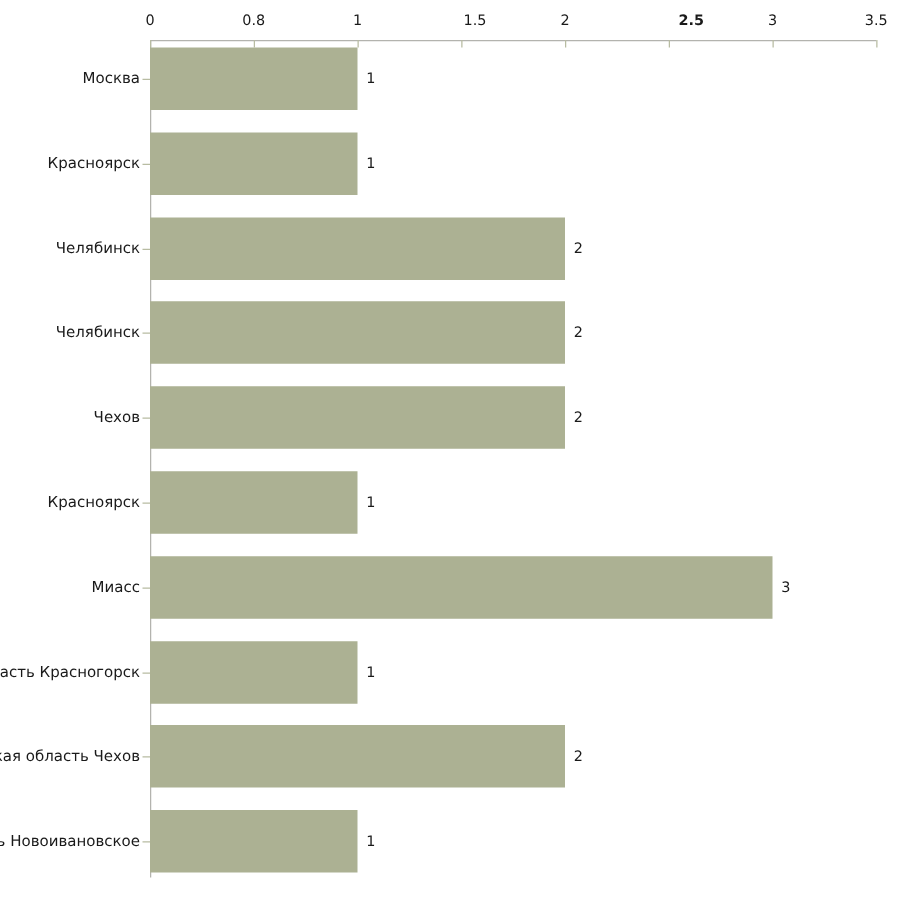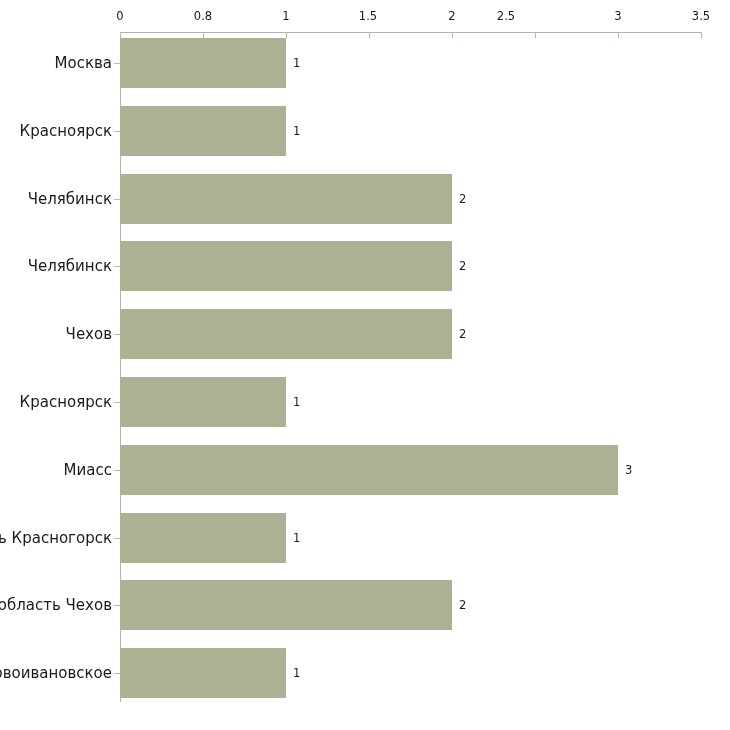--- a/index.html
+++ b/index.html
@@ -66,21 +66,21 @@
     left: 0;
     width: 112px;
     height: 0;
     overflow: visible;
   }
   .ylabel-inner {
     position: absolute;
     right: 0;
     top: 0;
     transform: translateY(-50%);
-    font-size: 15px;
+    font-size: 12px;
     color: #1a1a1a;
     white-space: nowrap;
     line-height: 13px;
   }
   .bar {
     position: absolute;
     left: 120px;
     background: #acb193;
   }
   .bar-value {
@@ -101,25 +101,25 @@
   <div class="axis-line-y"></div>
 
   <div id="xticks-layer">
       <div class="xtick" style="left: 120px;"></div>
       <div class="xtick-label" style="left: 120px;">0</div>
       <div class="xtick" style="left: 203px;"></div>
       <div class="xtick-label" style="left: 203px;">0.8</div>
       <div class="xtick" style="left: 286px;"></div>
       <div class="xtick-label" style="left: 286px;">1</div>
       <div class="xtick" style="left: 369px;"></div>
-      <div class="xtick-label" style="left: 368px;">1.5</div>
+      <div class="xtick-label" style="left: 380px;">1.5</div>
       <div class="xtick" style="left: 452px;"></div>
       <div class="xtick-label" style="left: 452px;">2</div>
       <div class="xtick" style="left: 535px;"></div>
-      <div class="xtick-label" style="left: 506px;">2.5</div>
+      <div class="xtick-label" style="left: 553px; font-weight: bold;">2.5</div>
       <div class="xtick" style="left: 618px;"></div>
       <div class="xtick-label" style="left: 618px;">3</div>
       <div class="xtick" style="left: 701px;"></div>
       <div class="xtick-label" style="left: 701px;">3.5</div>
     </div>
   <div id="yticks-layer">
       <div class="ytick" style="top: 63px;"></div>
       <div class="ytick" style="top: 130.8px;"></div>
       <div class="ytick" style="top: 198.6px;"></div>
       <div class="ytick" style="top: 266.4px;"></div>

